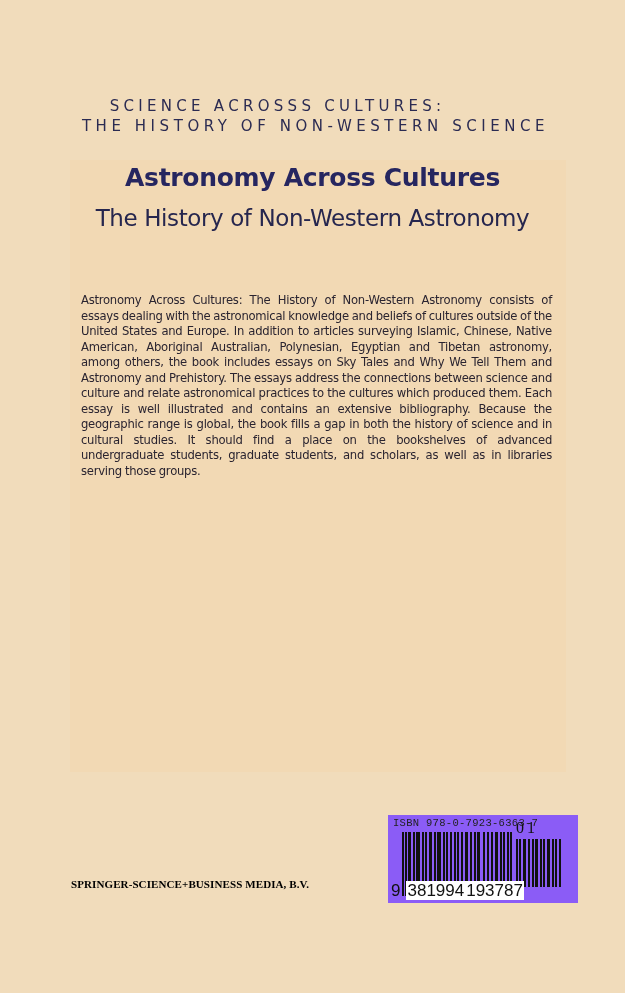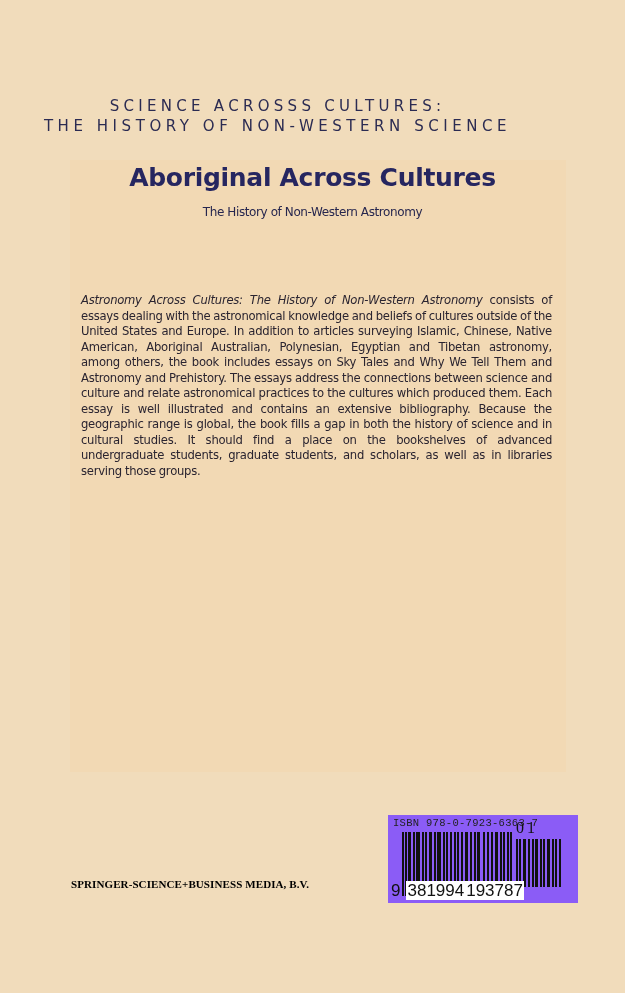--- a/index.html
+++ b/index.html
@@ -19,43 +19,43 @@
     background: #f2d9b4;
   }
   .series {
     position: absolute; left: 0; width: 555px; text-align: center;
     color: #2b2b52;
     font-family: "DejaVu Sans", sans-serif;
     font-size: 15px; letter-spacing: 4.3px;
     line-height: 20px;
   }
   .series.l1 { top: 96px; }
-  .series.l2 { top: 116px; letter-spacing: 4.55px; }
+  .series.l2 { top: 116px; letter-spacing: 4.55px; margin-left: 38px; }
   .title {
     position: absolute; left: 0; width: 625px; top: 163px; text-align: center;
     font-family: "DejaVu Sans", sans-serif; font-weight: bold;
     font-size: 25px; color: #262660; letter-spacing: -0.3px;
   }
   .subtitle {
     position: absolute; left: 0; width: 625px; top: 205px; text-align: center;
     font-family: "DejaVu Sans", sans-serif;
-    font-size: 12px; color: #26264e; letter-spacing: -0.4px;
+    font-size: 23px; color: #26264e; letter-spacing: -0.4px;
   }
   .editor {
     position: absolute; left: 0; width: 625px; top: 253px; text-align: center;
     font-family: "DejaVu Sans", sans-serif;
     font-size: 15.5px; color: #2f2a40; letter-spacing: -0.2px;
   }
   .blurb {
     position: absolute; left: 81px; top: 293px; width: 471px;
     font-family: "DejaVu Sans", sans-serif;
     font-size: 11.6px; line-height: 15.5px; color: #2a2430;
     text-align: justify; letter-spacing: -0.25px; word-spacing: -0.5px;
   }
-  .blurb .it { font-style: italic; }
+  .blurb .it { }
   .publisher {
     position: absolute; left: 71px; top: 878px;
     font-family: Liberation Serif, serif; font-weight: bold;
     font-size: 11px; color: #000000; letter-spacing: 0.1px;
   }
   .barcode-box {
     position: absolute; left: 388px; top: 815px; width: 190px; height: 88px;
     background: #8b5cf6;
   }
   .isbn-text {
@@ -84,21 +84,21 @@
 </style>
 </head>
 <body>
 
 <div class="cover">
   <div class="inner-panel"></div>
 
   <div class="series l1">SCIENCE ACROSSS CULTURES:</div>
   <div class="series l2">THE HISTORY OF NON-WESTERN SCIENCE</div>
 
-  <div class="title">Aboriginal Across Cultures</div>
+  <div class="title">Astronomy Across Cultures</div>
   <div class="subtitle">The History of Non-Western Astronomy</div>
 
   <p class="blurb"><span class="it">Astronomy Across Cultures: The History of Non-Western Astronomy</span><span> consists of essays dealing with the astronomical knowledge and beliefs of cultures outside of the United States and Europe.  In addition to articles surveying Islamic, Chinese, Native American, Aboriginal Australian, Polynesian, Egyptian and Tibetan astronomy, among others, the book includes essays on Sky Tales and Why We Tell Them and Astronomy and Prehistory. The essays address the connections between science and culture and relate astronomical practices to the cultures which produced them. Each essay is well illustrated and contains an extensive bibliography. Because the geographic range is global, the book fills a gap in both the history of science and in cultural studies. It should find a place on the bookshelves of advanced undergraduate students, graduate students, and scholars, as well as in libraries serving those groups.</span></p>
 
   <div class="publisher">SPRINGER-SCIENCE+BUSINESS MEDIA, B.V.</div>
 
   <div class="barcode-box">
     <div class="isbn-text">ISBN 978-0-7923-6363-7</div>
     <div class="addon-digits">01</div>
 

